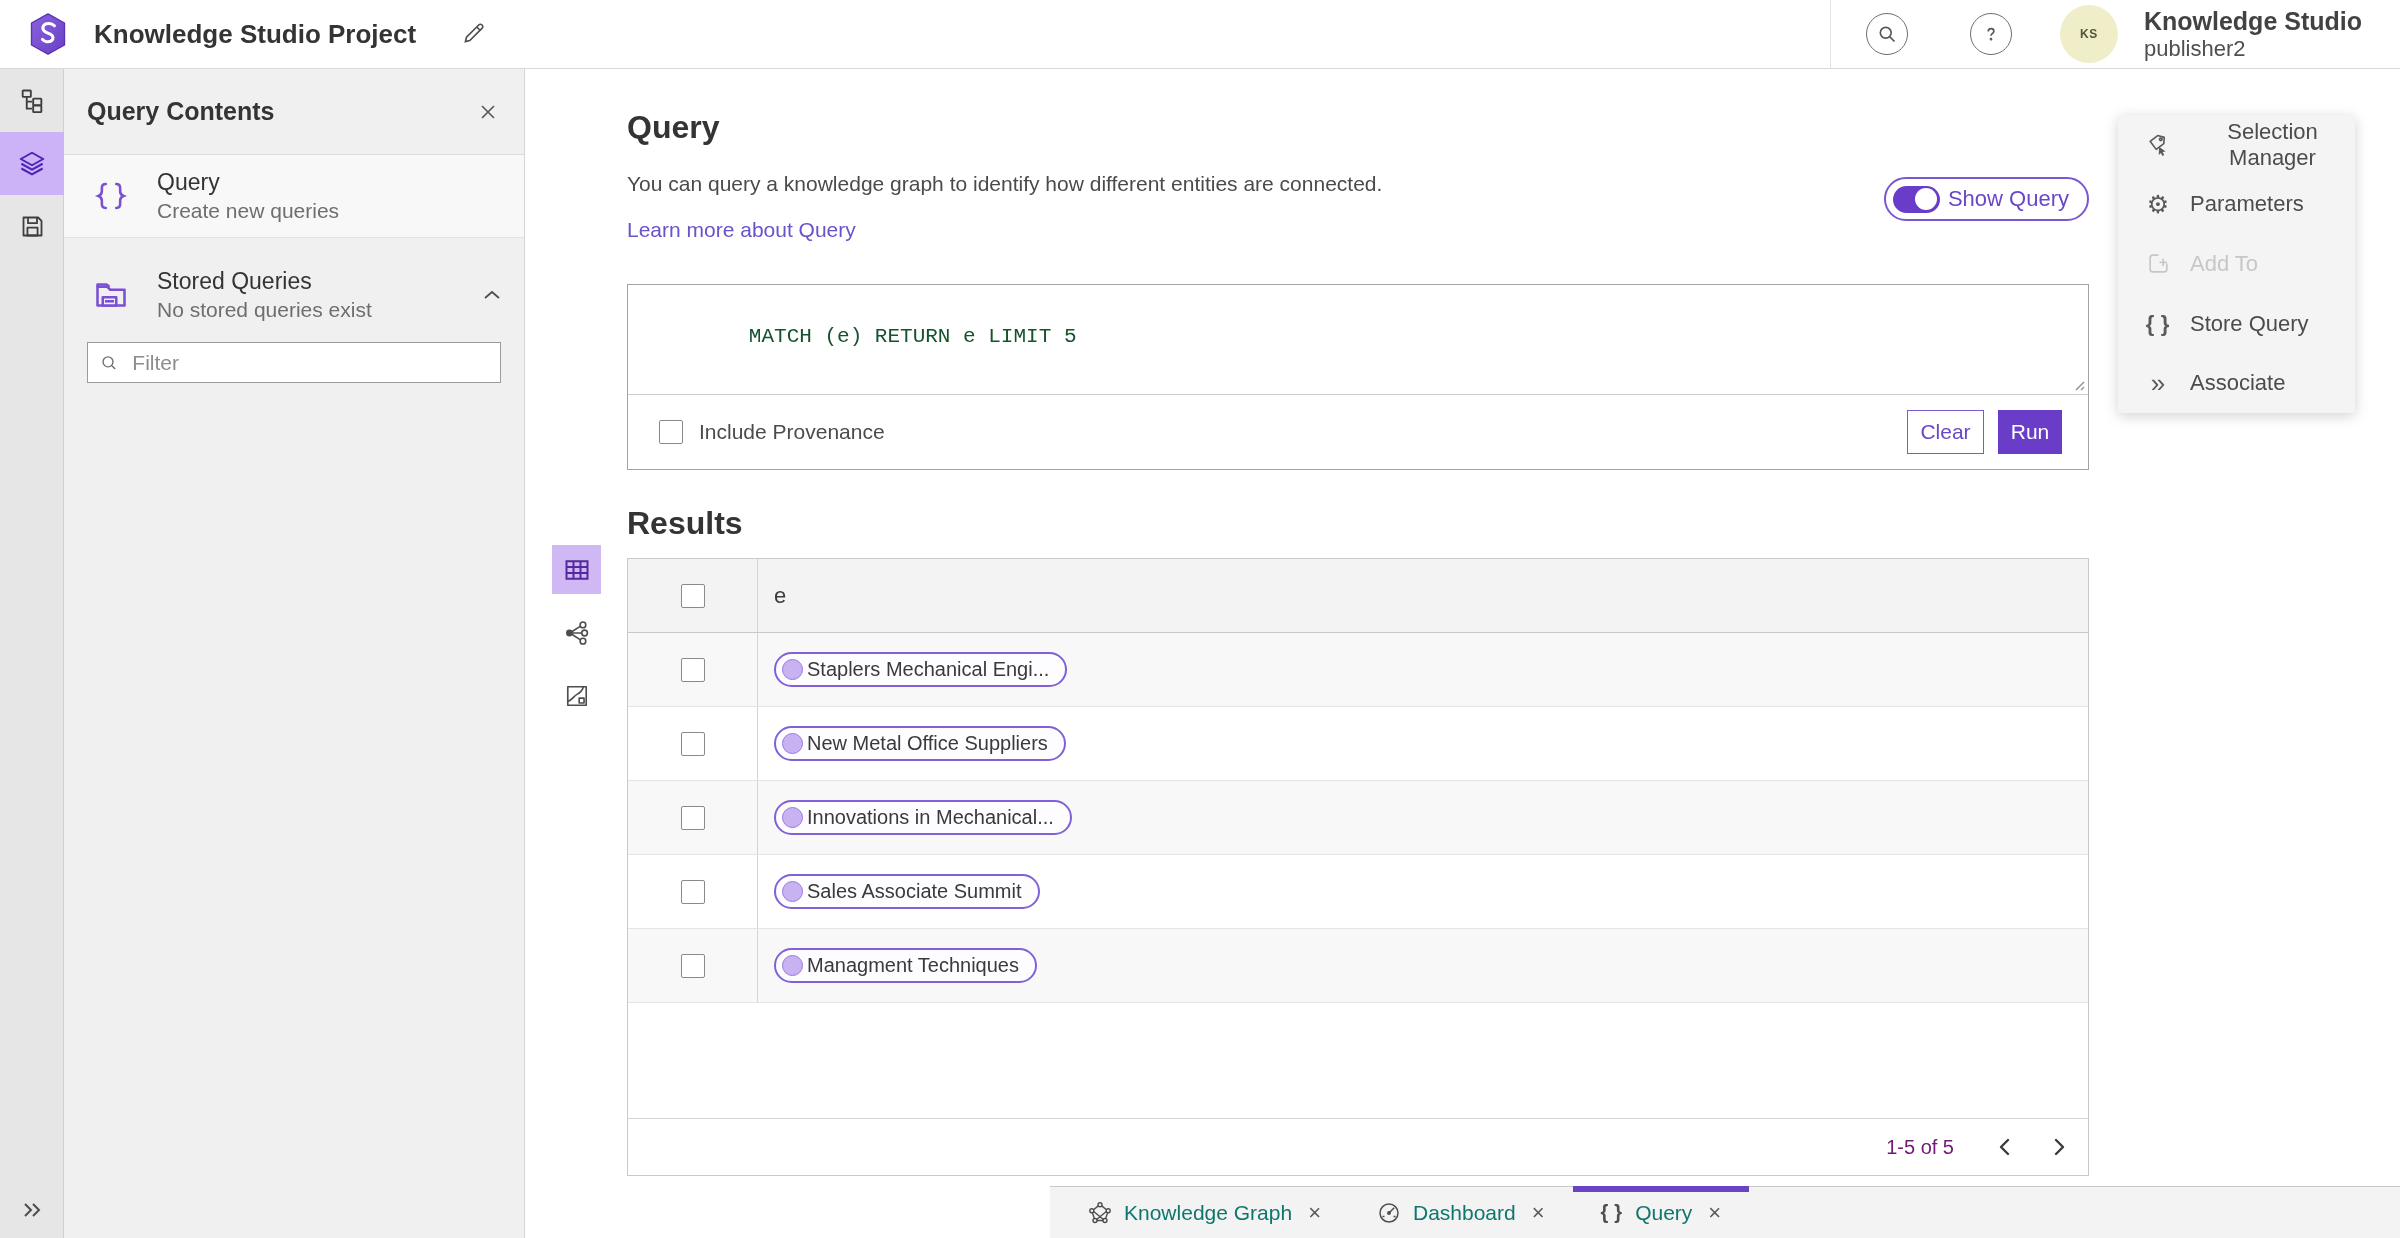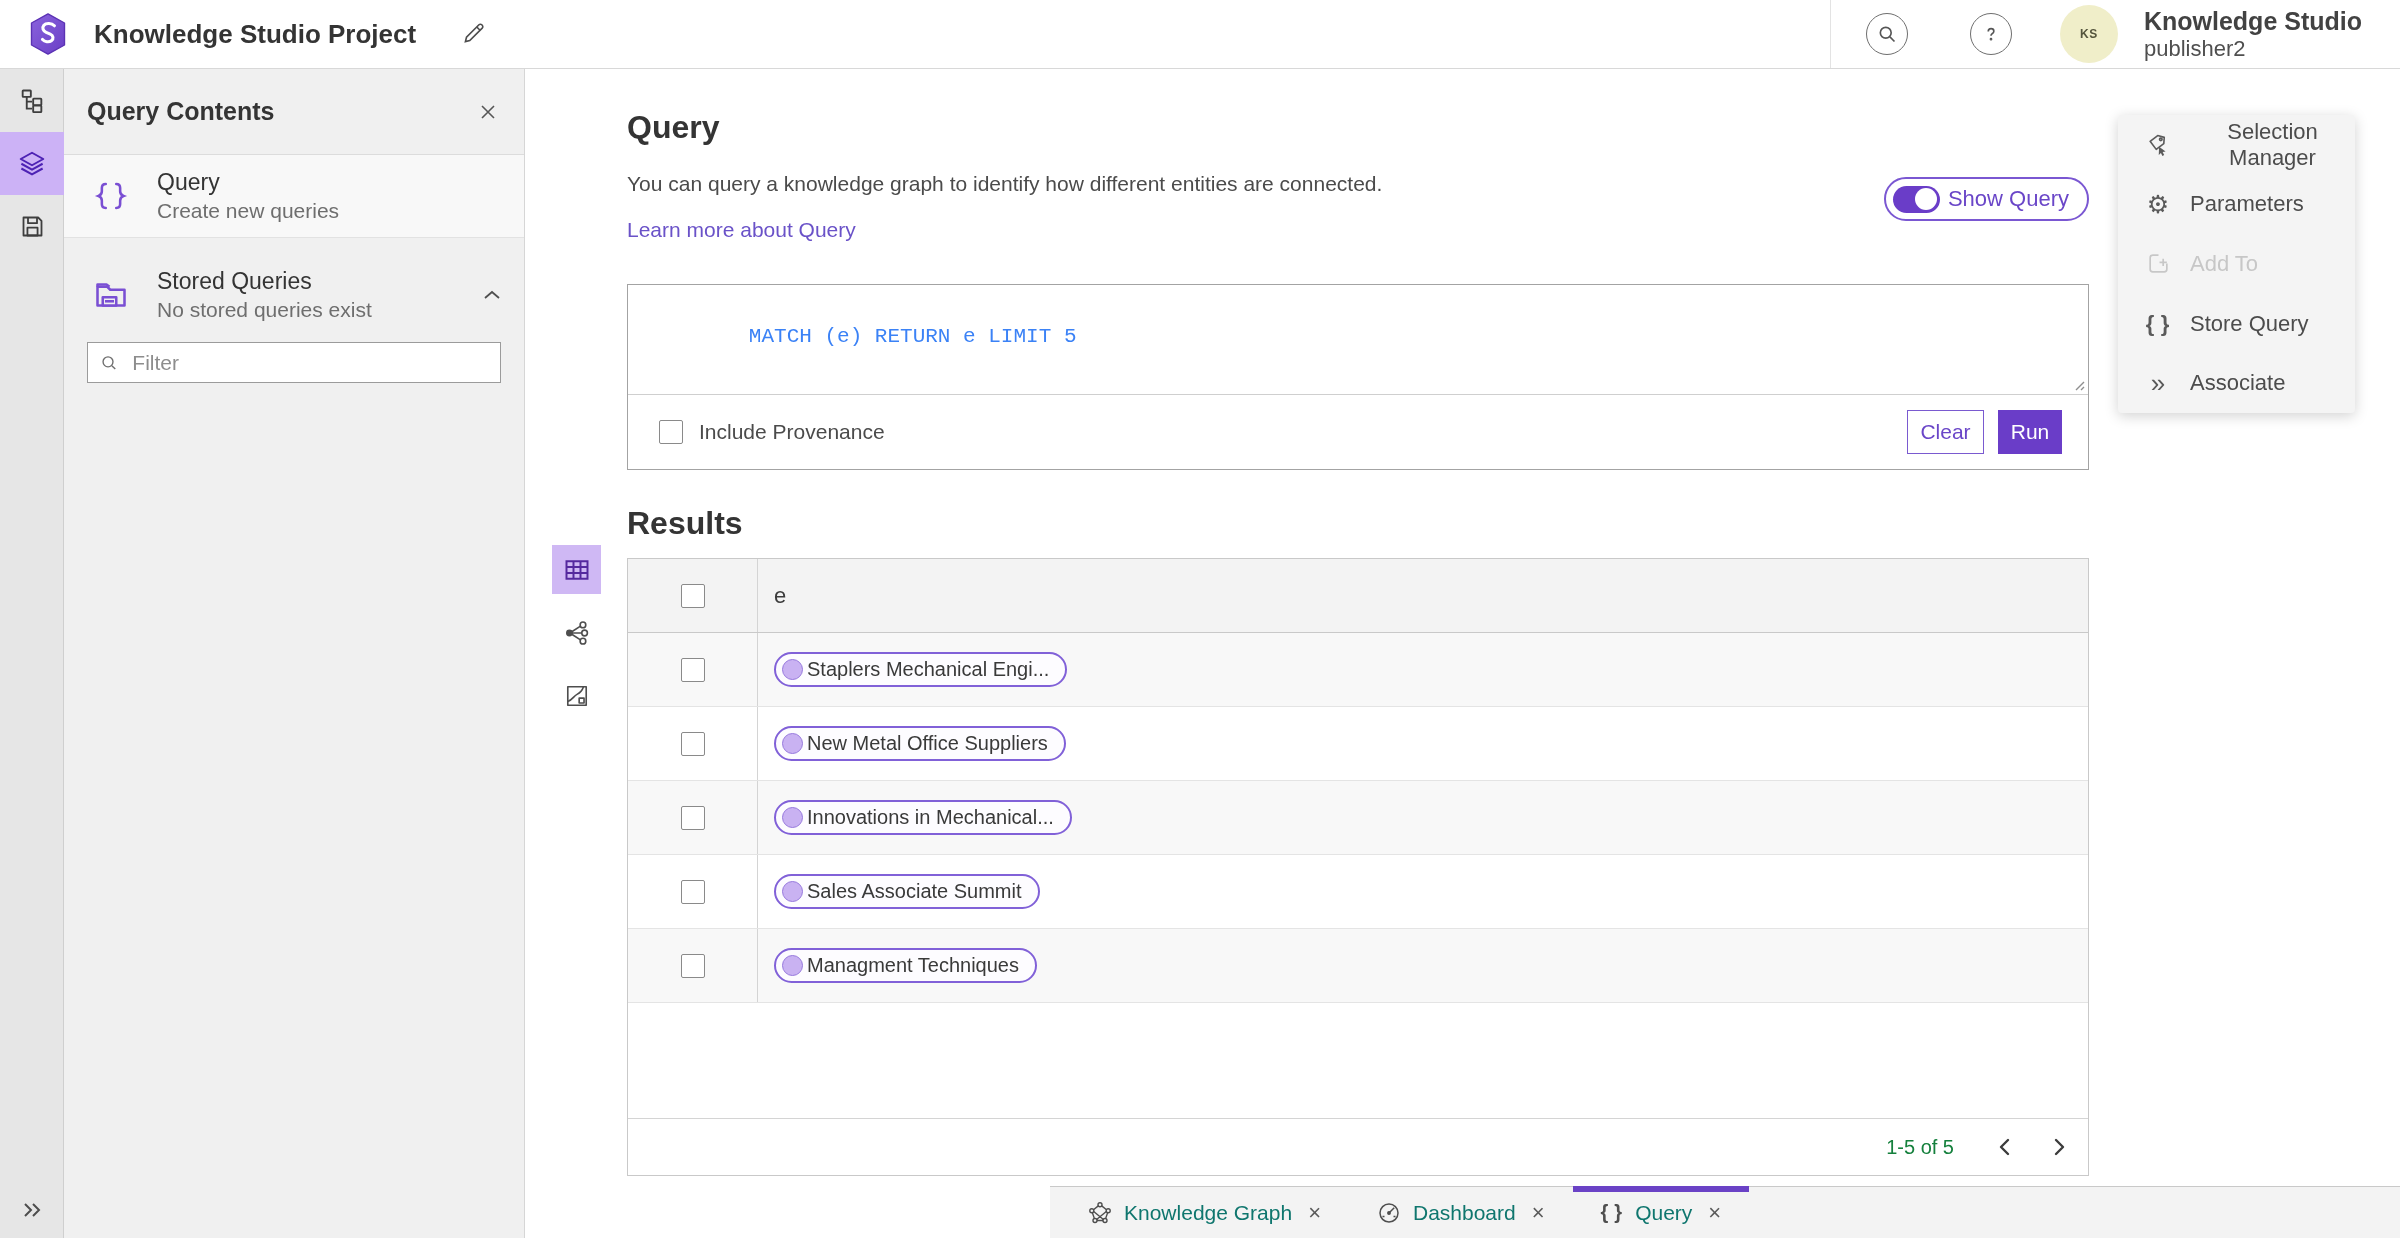--- a/index.html
+++ b/index.html
@@ -105,21 +105,21 @@
   .toggle-knob {
     position:absolute; top:2.5px; right:2.5px; width:22px; height:22px;
     border-radius:50%; background:#fff;
   }
   .show-query-label { font-size:22px; color:#6a46c8; }
 
   .editor { margin-top:42px; border:1px solid #a3a3a3; }
   .editor-code {
     position:relative; height:110px; border-bottom:1px solid #cfcfcf;
     font-family:"Liberation Mono","DejaVu Sans Mono",monospace;
-    font-size:21px; color:#3b82f6; padding:17px 20px; white-space:pre; cursor:text;
+    font-size:21px; color:#14532d; padding:17px 20px; white-space:pre; cursor:text;
   }
   .resize-corner { position:absolute; right:3px; bottom:3px; color:#8f8f8f; }
   .editor-footer { height:74px; display:flex; align-items:center; padding:0 26px 0 31px; }
   .checkbox {
     width:24px; height:24px; border:1.5px solid #8a8a8a; border-radius:2px;
     background:#fff; cursor:pointer; flex:none;
   }
   .prov-label { margin-left:16px; font-size:21px; color:#4b4b4b; }
   .btn-clear {
     margin-left:auto; width:77px; height:44px; background:#fff;
@@ -163,21 +163,21 @@
   .pill-dot {
     width:21px; height:21px; border-radius:50%;
     background:#c9b2f2; border:1.5px solid #9779dd; flex:none;
   }
   .pill-label { font-size:20px; color:#3a3a3a; white-space:nowrap; }
   .t-spacer { height:115px; background:#fff; }
   .t-footer {
     height:57px; border-top:1px solid #d4d4d4; background:#fff;
     display:flex; align-items:center; justify-content:flex-end; padding-right:12px;
   }
-  .page-label { font-size:20px; color:#15803d; }
+  .page-label { font-size:20px; color:#701a75; }
   .page-btn {
     background:none; border:none; cursor:pointer; color:#3c3c3c;
     width:34px; height:34px; display:flex; align-items:center; justify-content:center;
   }
   .page-btn.prev { margin-left:34px; }
   .page-btn.next { margin-left:20px; }
 
   
   .action-panel {
     position:absolute; top:46px; right:45px; width:237px; height:298px;

